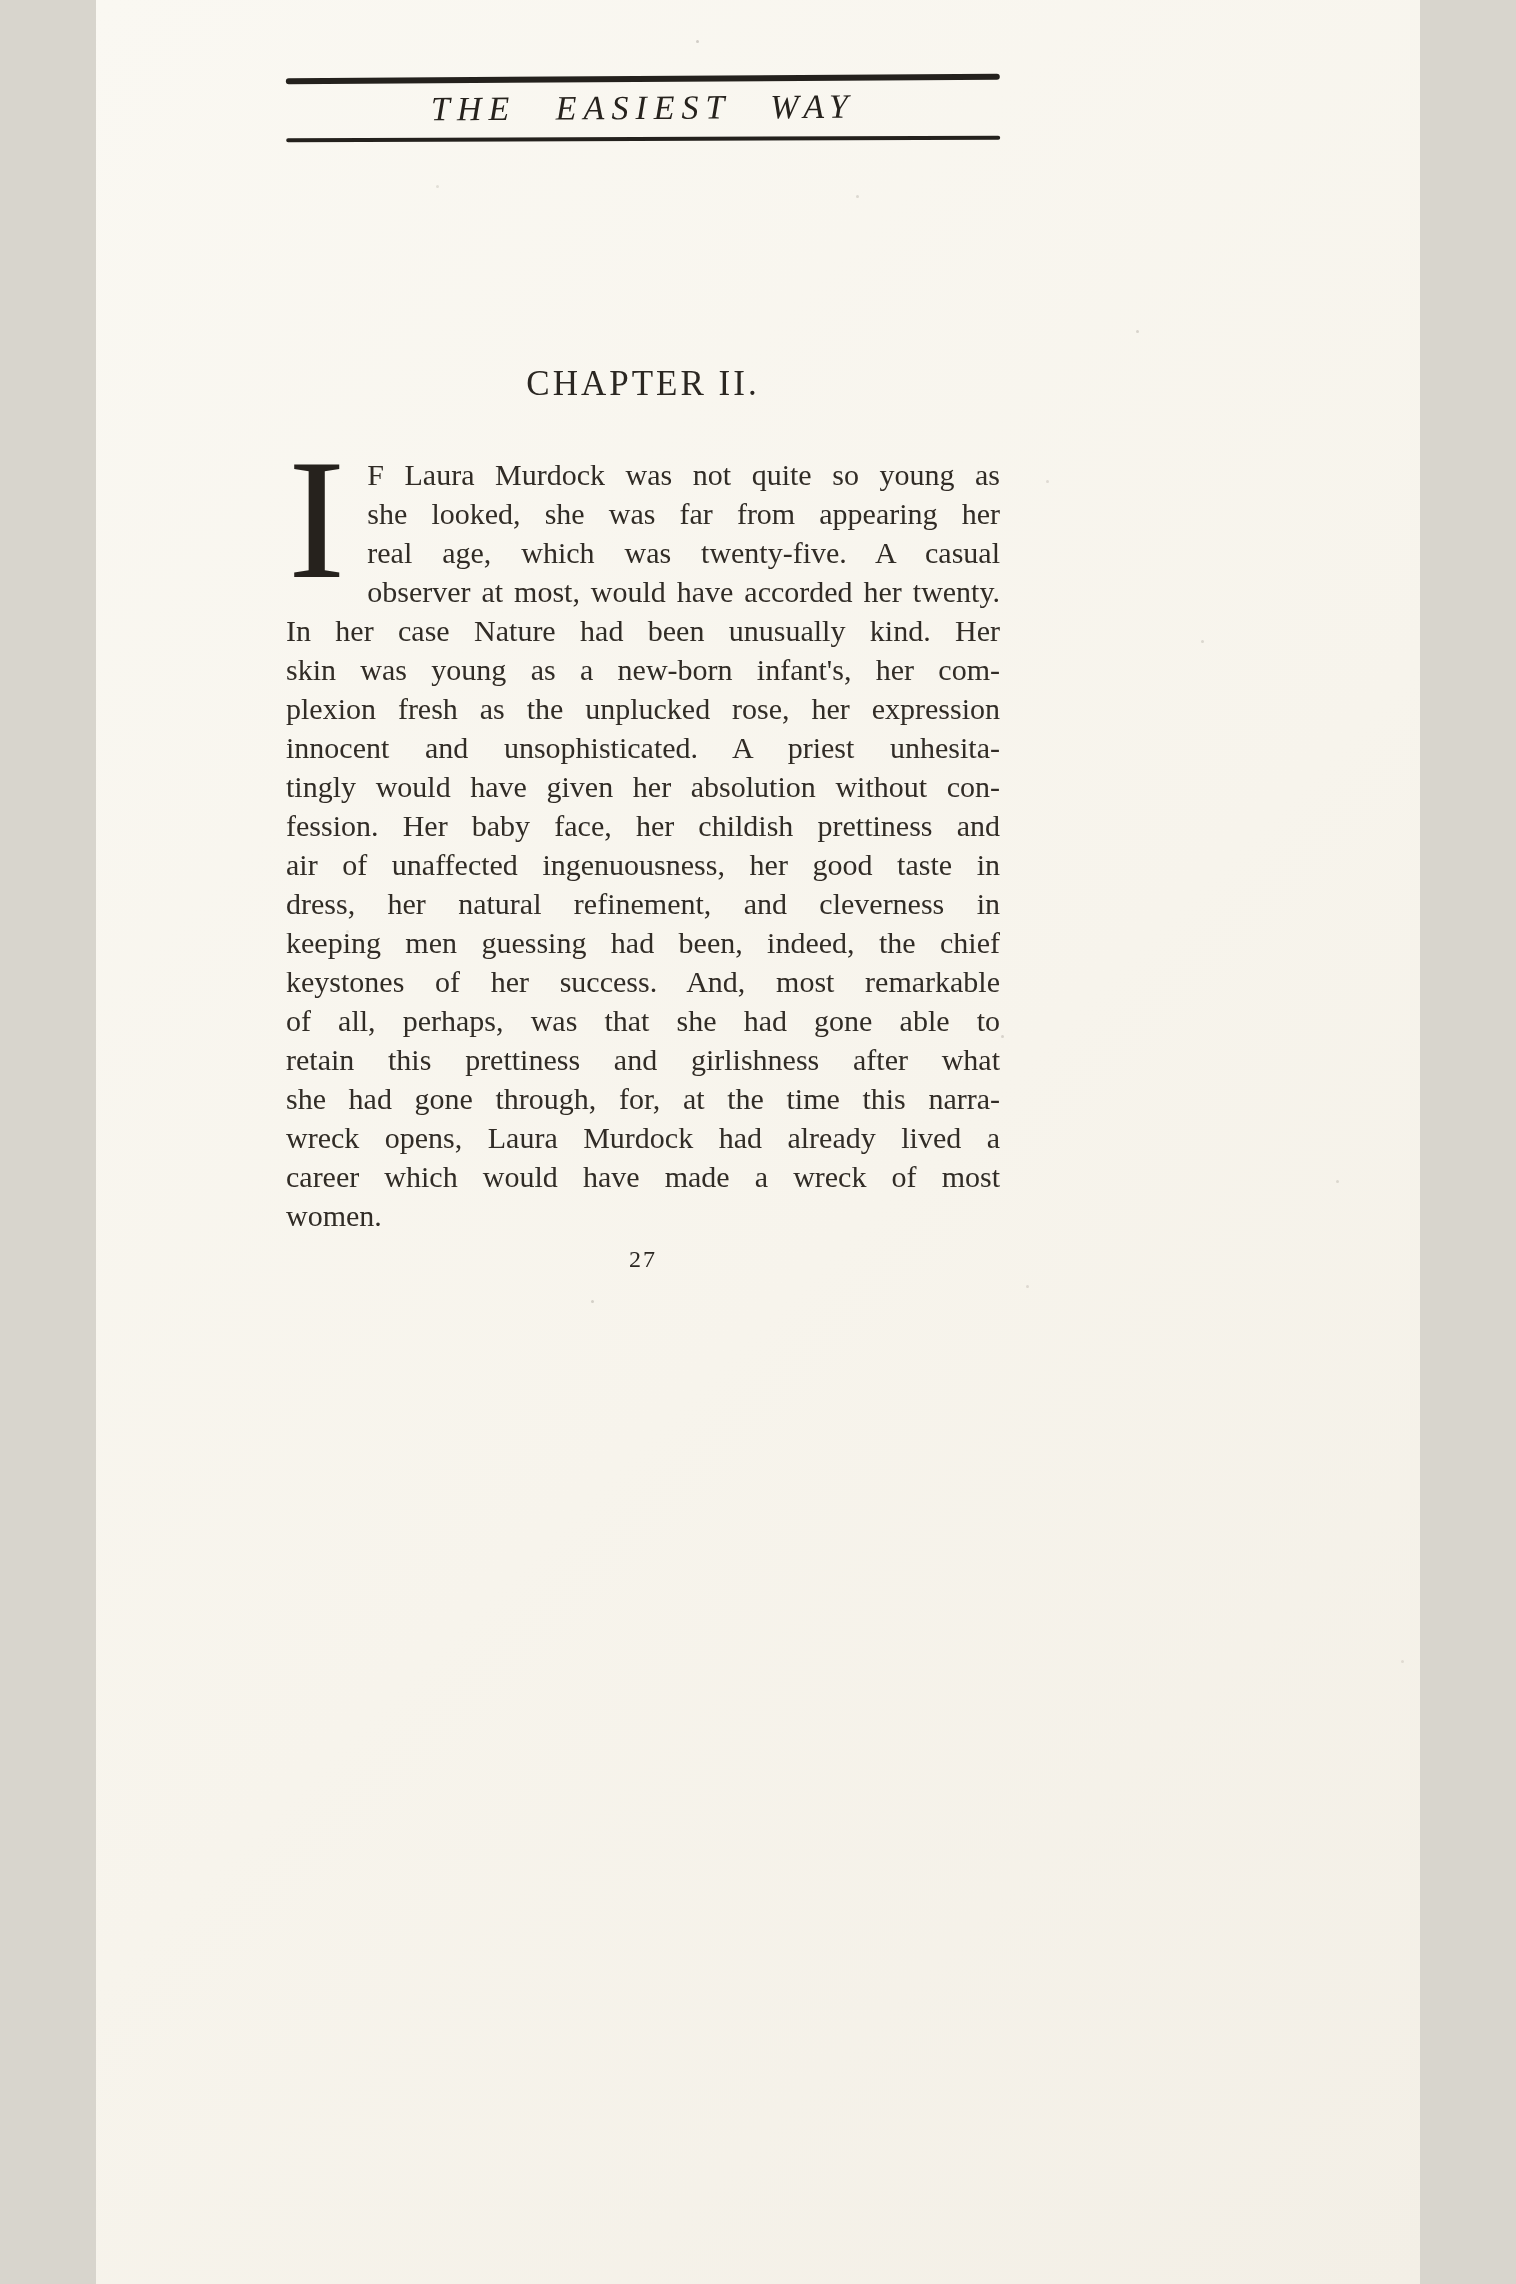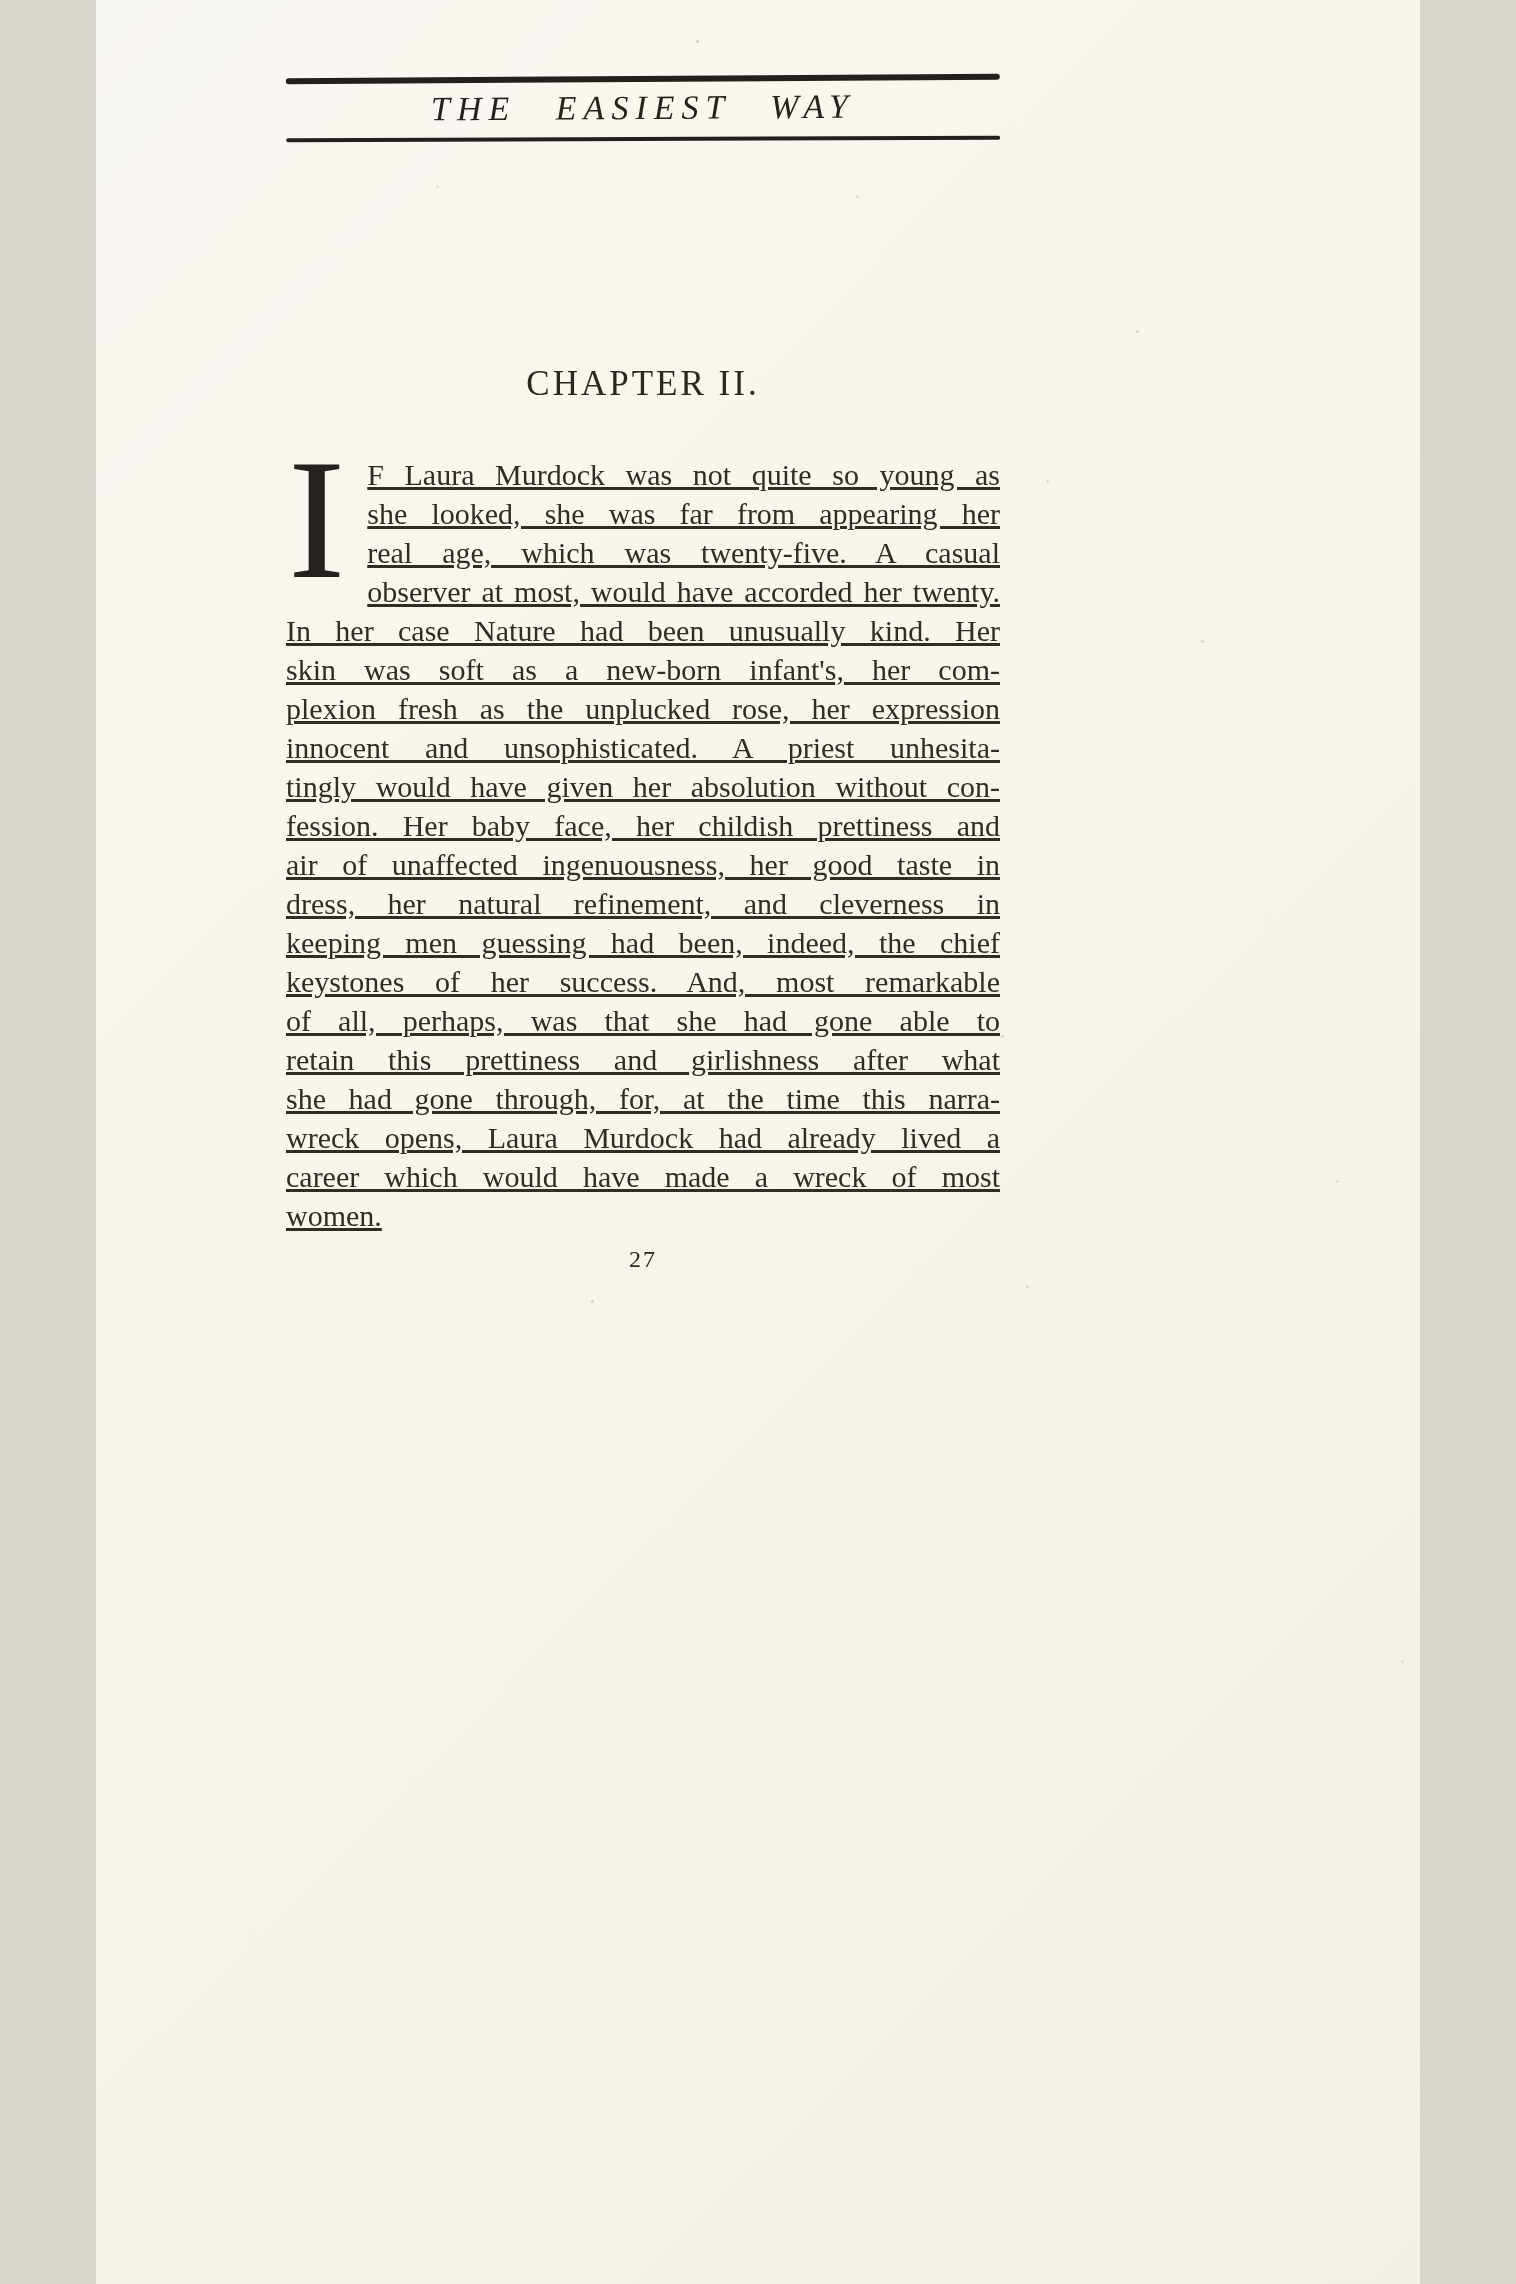--- a/index.html
+++ b/index.html
@@ -91,21 +91,20 @@
     font-size: 172px;
     line-height: 0.70;
     height: 117px;
     margin: 4px 22px 0 2px;
     color: #26221d;
   }
   .line {
     text-align: justify;
     text-align-last: justify;
     white-space: normal;
-    text-decoration: underline;
   }
   .line-last {
     text-align: center;
     text-align-last: left;
   }
   .page-number {
     margin-top: 11px;
     text-align: center;
     font-size: 24px;
     letter-spacing: 2px;
@@ -126,21 +125,21 @@
 
     <h2 class="chapter-heading">CHAPTER II.</h2>
 
     <div class="body-text">
       <span class="dropcap">I</span>
       <div class="line">F Laura Murdock was not quite so young as</div>
       <div class="line">she looked, she was far from appearing her</div>
       <div class="line">real age, which was twenty-five.  A casual</div>
       <div class="line">observer at most, would have accorded her twenty.</div>
       <div class="line">In her case Nature had been unusually kind.  Her</div>
-      <div class="line">skin was soft as a new-born infant's, her com-</div>
+      <div class="line">skin was young as a new-born infant's, her com-</div>
       <div class="line">plexion fresh as the unplucked rose, her expression</div>
       <div class="line">innocent and unsophisticated.  A priest unhesita-</div>
       <div class="line">tingly would have given her absolution without con-</div>
       <div class="line">fession.  Her baby face, her childish prettiness and</div>
       <div class="line">air of unaffected ingenuousness, her good taste in</div>
       <div class="line">dress, her natural refinement, and cleverness in</div>
       <div class="line">keeping men guessing had been, indeed, the chief</div>
       <div class="line">keystones of her success.  And, most remarkable</div>
       <div class="line">of all, perhaps, was that she had gone able to</div>
       <div class="line">retain this prettiness and girlishness after what</div>

